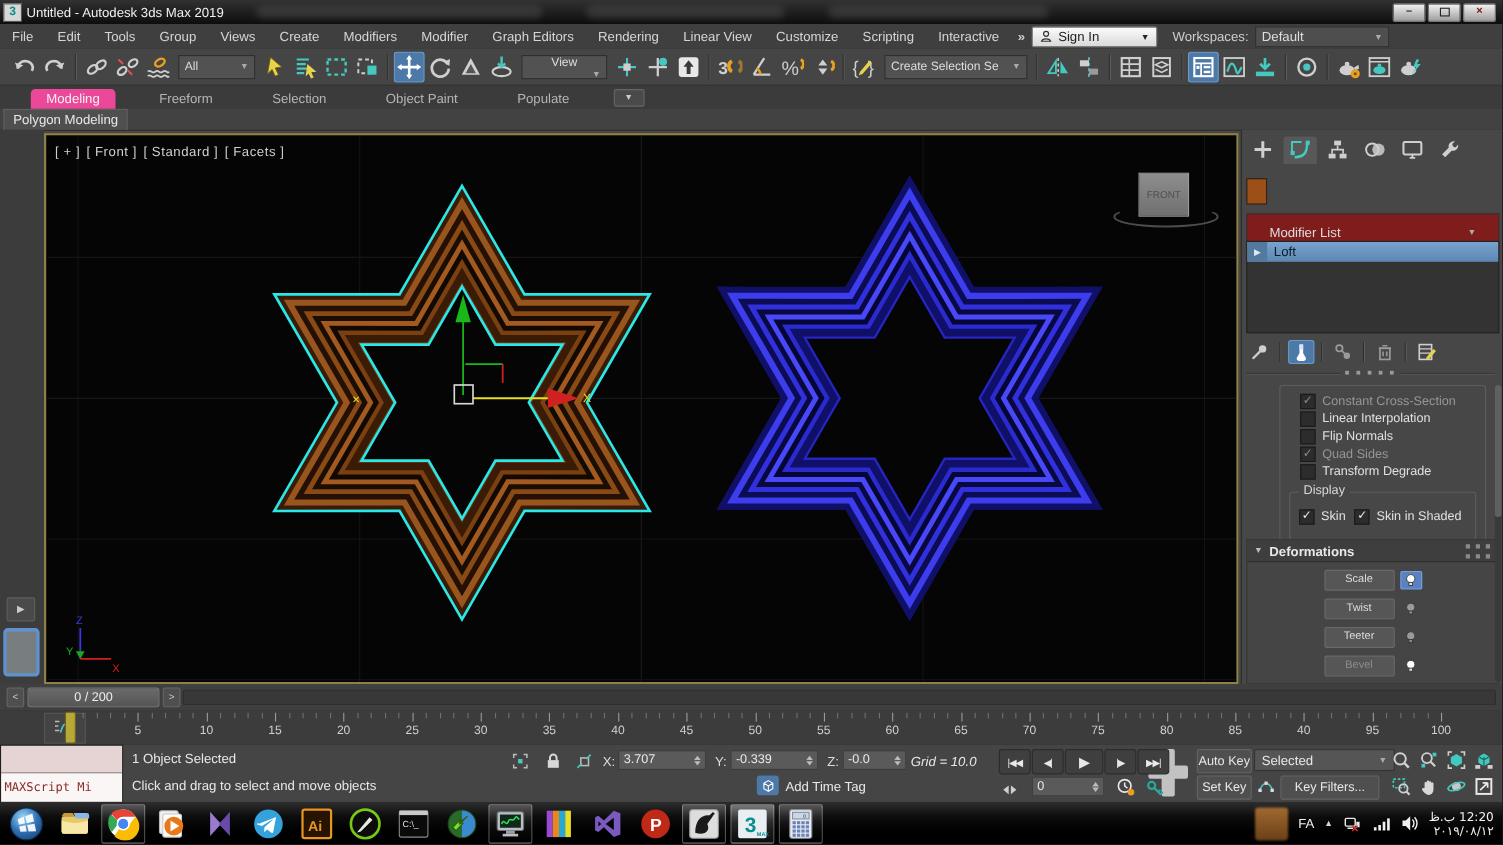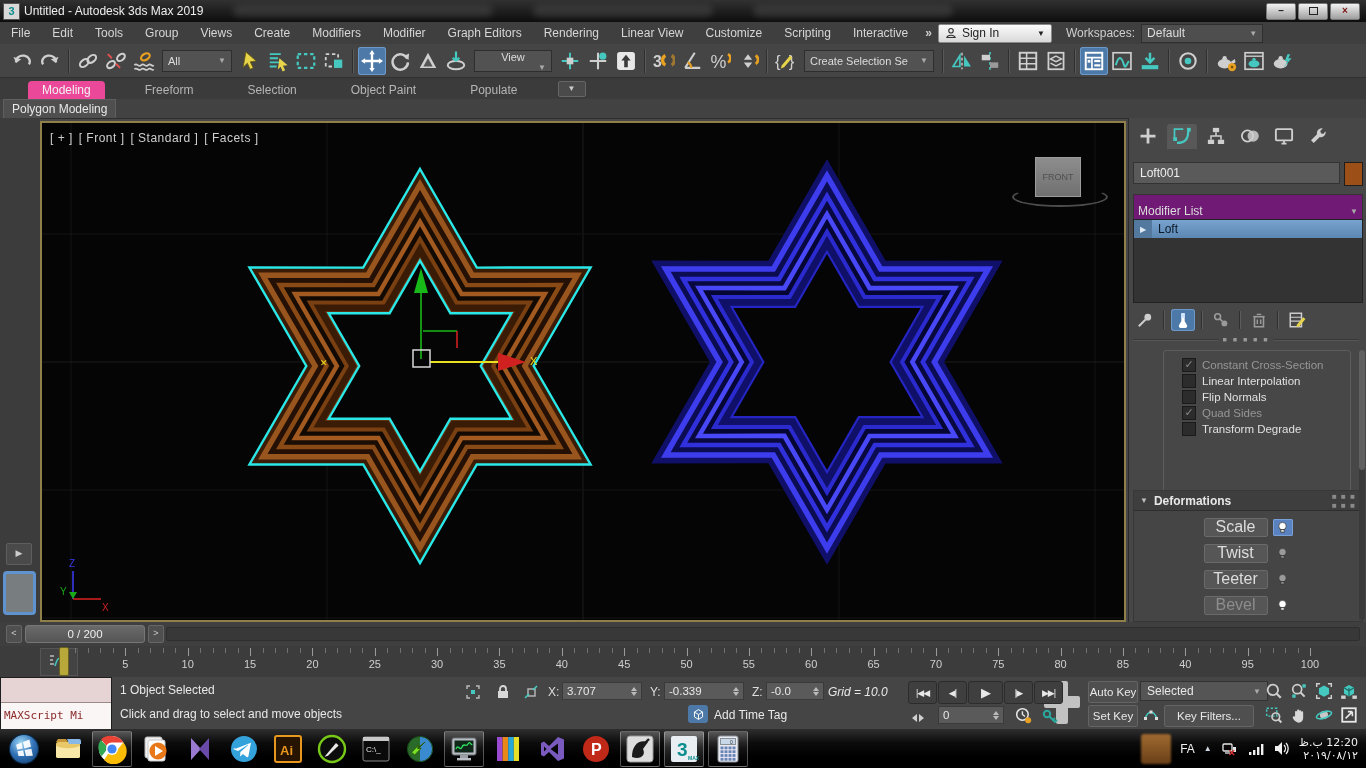--- a/index.html
+++ b/index.html
@@ -77,22 +77,22 @@
 
   
   #cmd-panel{left:1128px;top:118px;width:238px;height:504px;background:#474747;border-left:1px solid #2c2c2c;box-sizing:border-box;}
   #panel-tabs{position:absolute;left:4px;top:6px;display:flex;gap:4px;}
   .ptab{width:30px;height:24px;display:flex;align-items:center;justify-content:center;border-radius:3px 3px 0 0;}
   .ptab.active{background:#585858;box-shadow:0 1px 0 #585858;}
   #obj-name-row{position:absolute;left:4px;top:44px;width:230px;display:flex;gap:4px;}
   #obj-name-field{flex:1;height:20px;background:#5a5a5a;border:1px solid #333;color:#eee;
     padding:0 6px;line-height:20px;font-size:12px;}
   #obj-color-swatch{width:17px;height:22px;background:#9c5018;border:1px solid #1e1e1e;}
-  #modifier-list{position:absolute;left:4px;top:76px;width:230px;height:34px;background:#701a75;
-    border:1px solid #333;color:#ddd;display:flex;align-items:center;padding:0 4px;box-sizing:border-box;}
+  #modifier-list{position:absolute;left:4px;top:76px;width:230px;height:34px;background:#7f1d1d;
+    border:1px solid #333;color:#ddd;display:flex;align-items:center;padding:0 20px;box-sizing:border-box;}
   #modifier-list .caret{margin-left:auto;font-size:8px;color:#aaa;}
   #mod-stack{position:absolute;left:4px;top:101px;width:230px;height:84px;background:#333;
     border:1px solid #222;box-sizing:border-box;}
   .stack-row{height:18px;display:flex;align-items:center;background:linear-gradient(#79a3cf,#5d87b3);color:#0a1a2a;}
   .stack-row .exp{width:18px;height:18px;background:#54799e;color:#dfeaf4;font-size:8px;
      display:flex;align-items:center;justify-content:center;}
   .stack-row .lbl{padding-left:6px;font-size:12px;}
   #stack-tools{position:absolute;left:4px;top:190px;width:230px;height:24px;display:flex;align-items:center;gap:6px;}
   .stool{width:24px;height:22px;display:flex;align-items:center;justify-content:center;border-radius:3px;}
   .stool.active{background:#4d79a8;box-shadow:inset 0 0 0 1px #6d99c8;}
@@ -118,21 +118,21 @@
   #display-group .chk-row{margin-left:8px;}
 
   #deform-rollout{position:absolute;left:4px;top:372px;width:228px;height:130px;background:#454545;
      border:1px solid #373737;}
   #deform-header{height:19px;background:#3e3e3e;border-bottom:1px solid #2e2e2e;display:flex;
      align-items:center;padding:0 6px;color:#e8e8e8;font-weight:bold;font-size:12px;gap:6px;}
   #deform-header .tri{font-size:8px;color:#bdbdbd;font-weight:normal;}
   #deform-header .handle{margin-left:auto;color:#8a8a8a;font-size:8px;letter-spacing:1px;}
   .def-row{display:flex;align-items:center;justify-content:center;margin-top:7px;gap:5px;}
   .def-btn{width:62px;height:17px;background:#565656;border:1px solid #6a6a6a;border-radius:2px;
-     color:#ddd;font-size:16px;text-align:center;line-height:16px;}
+     color:#ddd;font-size:10px;text-align:center;line-height:16px;}
   .def-row.disabled .def-btn{color:#8d8d8d;}
   .def-bulb{width:20px;height:17px;border-radius:2px;display:flex;align-items:center;justify-content:center;}
   .def-bulb.on{background:#5a82c0;box-shadow:inset 0 0 0 1px #7aa0d8;}
   #panel-scrollbar{position:absolute;right:1px;top:232px;width:6px;height:270px;background:#3a3a3a;border-radius:3px;}
   #panel-scrollbar .thumb{width:6px;height:120px;background:#606060;border-radius:3px;}
 
   
   #timeslider{left:0;top:622px;width:1366px;height:24px;background:#3f3f3f;border-bottom:1px solid #2e2e2e;display:flex;align-items:center;}
   .ts-btn{width:14px;height:16px;background:#4f4f4f;border:1px solid #666;border-radius:2px;
      color:#ccc;font-size:9px;text-align:center;line-height:15px;margin-left:6px;}
@@ -594,21 +594,20 @@
             <path d="M6 14h4M8 11.5V14" stroke="#cfcfcf" stroke-width="1.4"></path>
           </svg>
         </div>
         <div class="ptab">
           <svg width="20" height="20" viewBox="0 0 16 16">
             <path d="M14 4.2a3.8 3.8 0 0 1-4.6 4.6L4.6 13.6 2.4 11.4l4.8-4.8A3.8 3.8 0 0 1 11.8 2l-2 2 .6 1.8 1.8.6z" fill="#cfcfcf"></path>
           </svg>
         </div>
       </div>
     <div id="obj-name-row">
-      <div id="obj-name-field">Loft001</div>
       <div id="obj-color-swatch" style="background: rgb(156, 80, 24);"></div>
     </div>
     <div id="modifier-list">
       <span>Modifier List</span>
         <span class="caret">▼</span>
     </div>
     <div id="mod-stack">
       <div class="stack-row">
         <div class="exp">▶</div>
         <div class="lbl">Loft</div>
@@ -672,20 +671,33 @@
           </div>
           <div class="chk-row checked disabled">
             <span class="chk-box"></span>
             <span class="chk-lbl">Quad Sides</span>
           </div>
           <div class="chk-row">
             <span class="chk-box"></span>
             <span class="chk-lbl">Transform Degrade</span>
           </div>
         </div>
+      <div id="display-group">
+        <div class="gtitle">Display</div>
+        <div class="row" id="display-checks">
+            <div class="chk-row checked">
+              <span class="chk-box"></span>
+              <span class="chk-lbl">Skin</span>
+            </div>
+            <div class="chk-row checked">
+              <span class="chk-box"></span>
+              <span class="chk-lbl">Skin in Shaded</span>
+            </div>
+          </div>
+      </div>
     </div>
 
     <div id="deform-rollout">
       <div id="deform-header">
         <span class="tri">▼</span>
         <span>Deformations</span>
         <span class="handle">■ ■ ■<br>■ ■ ■</span>
       </div>
       <div id="deform-body">
           <div class="def-row">

